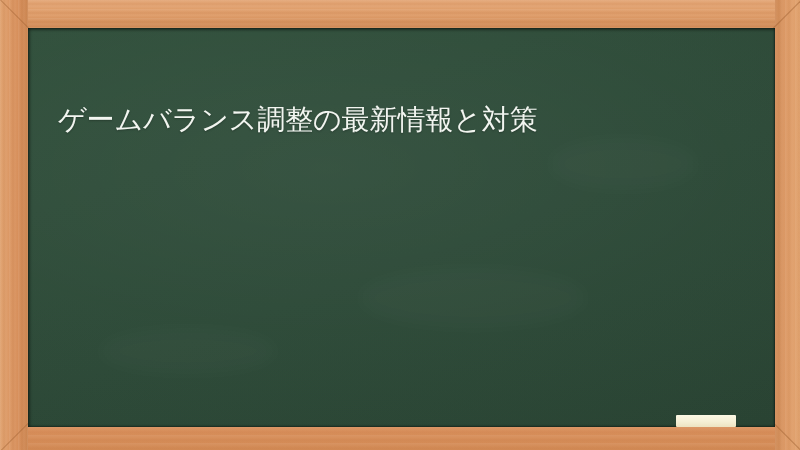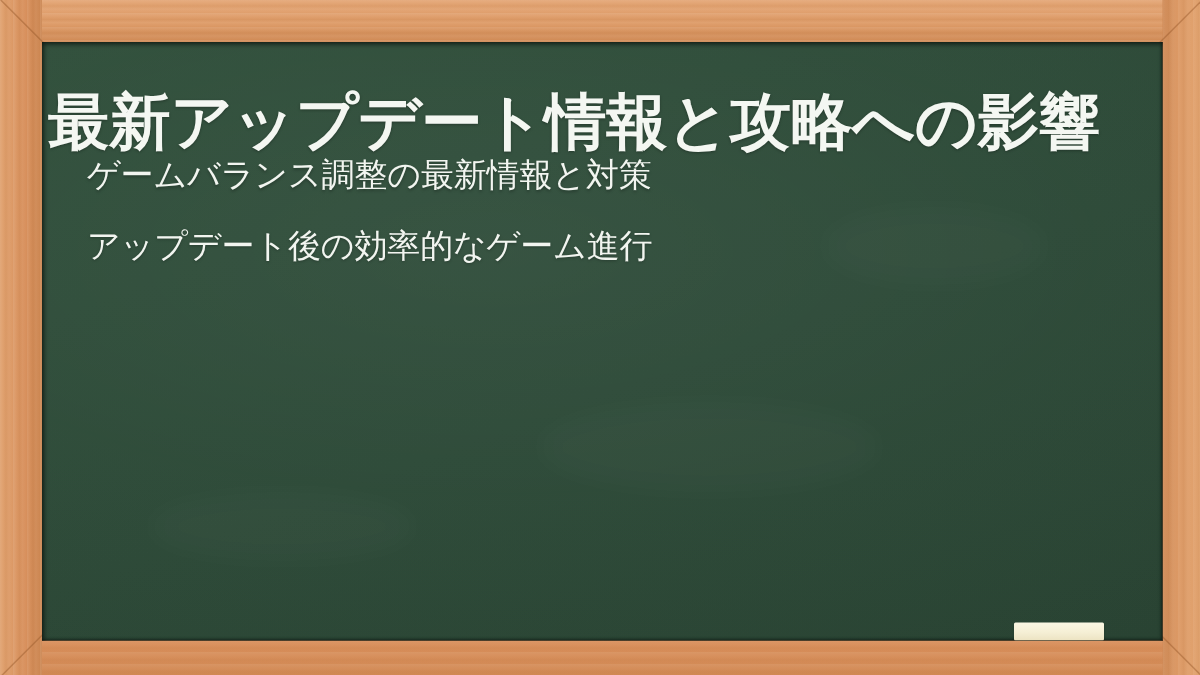--- a/index.html
+++ b/index.html
@@ -170,21 +170,21 @@
   .bullet-list {
     position: absolute;
     left: 30px;
     top: 78px;
     width: 700px;
     margin: 0;
     padding: 0;
     list-style: none;
   }
   .bullet-item {
-    font-size: 22px;
+    font-size: 28px;
     line-height: 1.0;
     color: #f2f5f0;
     margin: 0 0 25px 0;
     white-space: nowrap;
     letter-spacing: -0.1px;
     text-shadow: 0 1px 2px rgba(0,0,0,0.26);
   }
 
   
   .chalk {
@@ -223,25 +223,23 @@
       </div>
   </div>
 
   <div class="board">
     <div class="smudge s1"></div>
     <div class="smudge s2"></div>
     <div class="smudge s3"></div>
 
     <div class="board-inner">
 
-      <h1 class="slide-title">最新アップデート情報と攻略への影響</h1>
 
       <ul class="bullet-list">
         <li class="bullet-item">ゲームバランス調整の最新情報と対策</li>
-        <li class="bullet-item">アップデート後の効率的なゲーム進行</li>
       </ul>
 
       <div class="chalk"></div>
 
     </div>
   </div>
 
 </div>
 
 </body></html>

